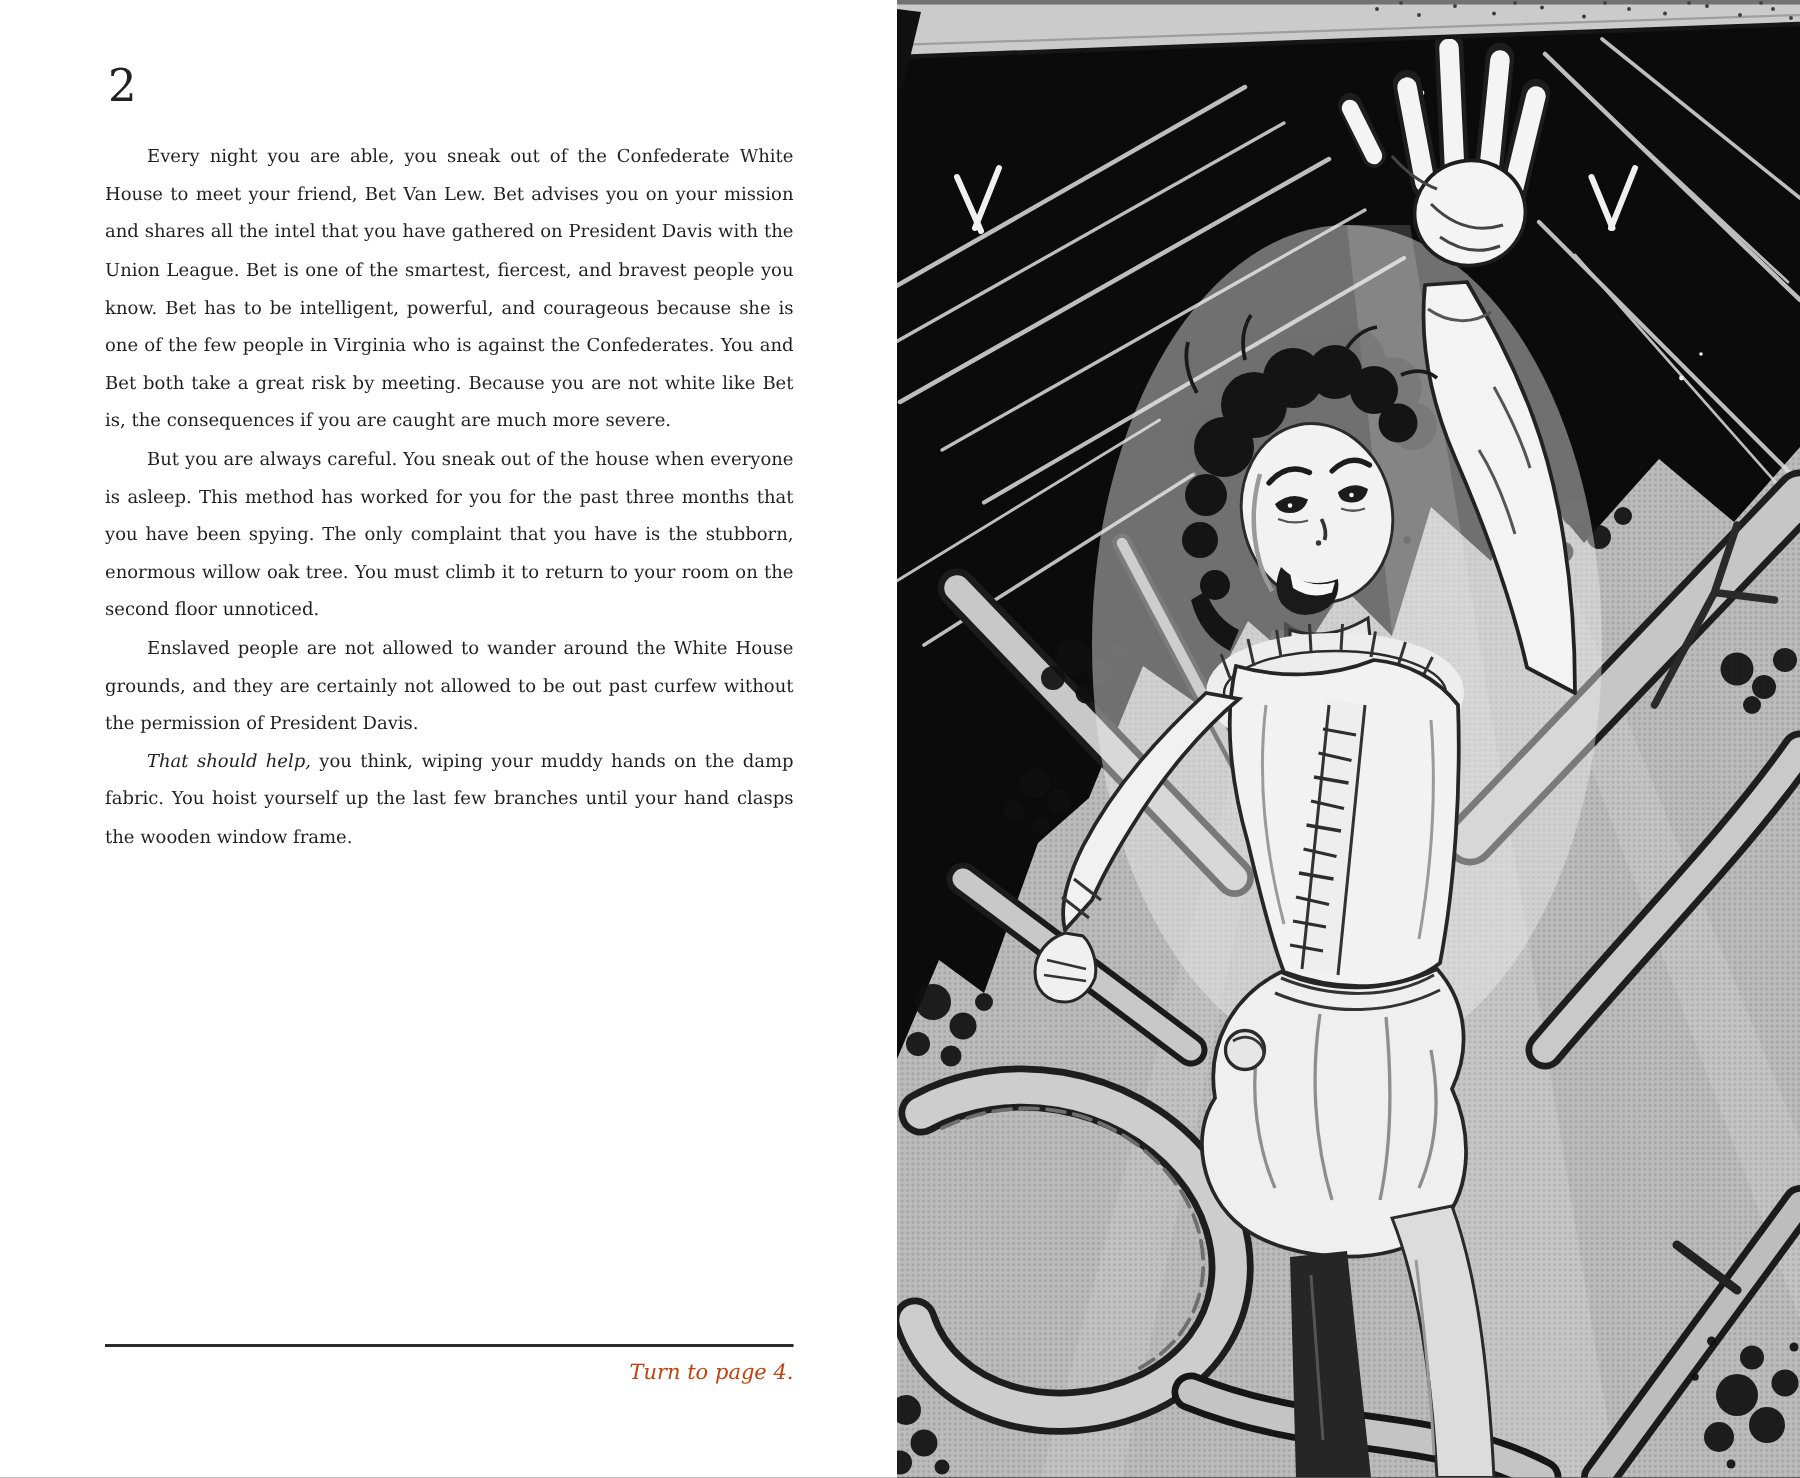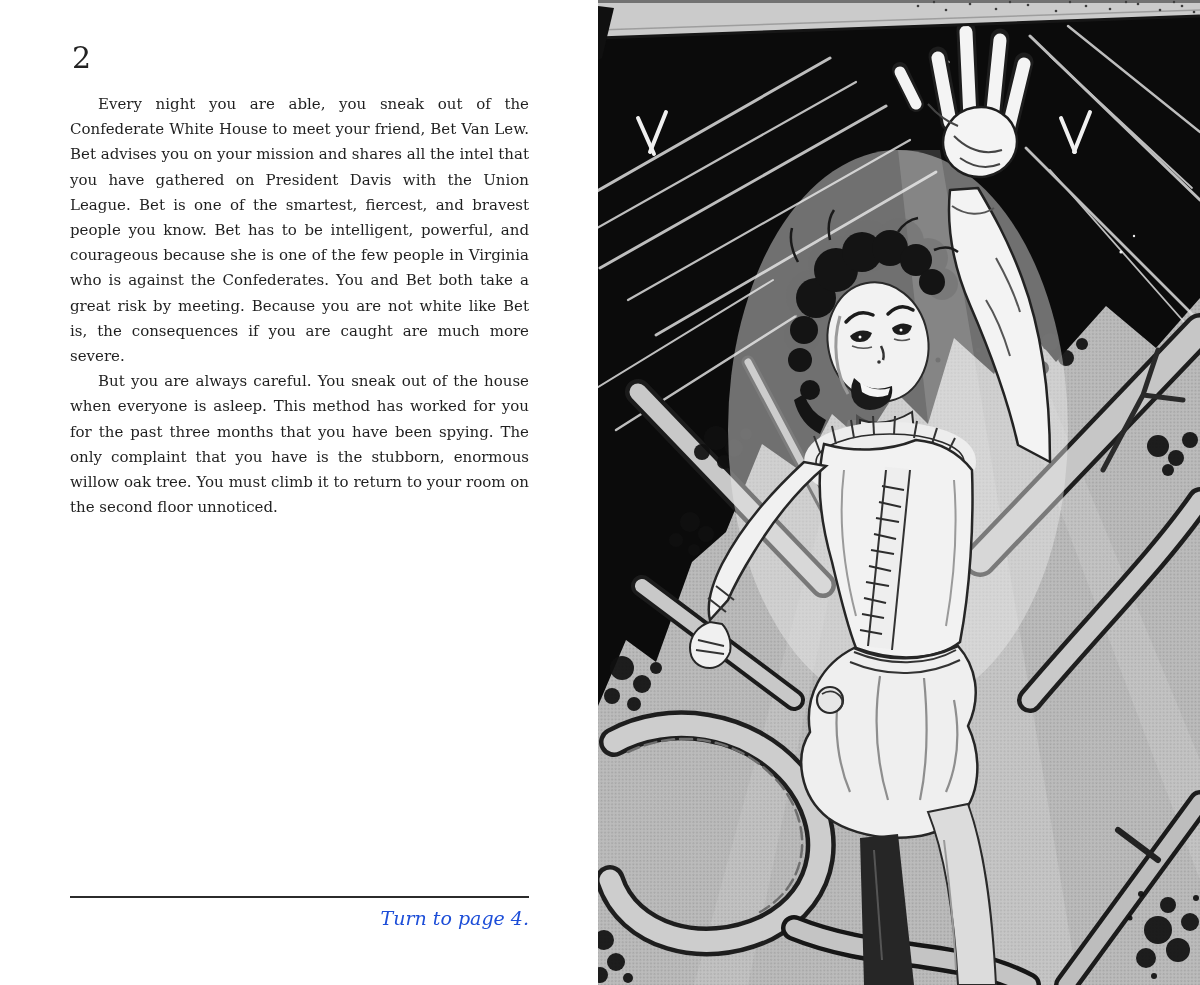--- a/index.html
+++ b/index.html
@@ -9,45 +9,47 @@
     position:relative;
   }
   .book-page{
     position:absolute;left:0;top:0;width:598px;height:985px;background:#ffffff;color:#1e1e1e;
   }
   .page-number{
     position:absolute;left:72px;top:40px;font-size:30px;color:#222;
   }
   .body-text{
     position:absolute;left:70px;top:92px;width:459px;
-    font-size:15px;line-height:25.2px;text-align:justify;color:#1f1f1f;
+    font-size:12px;line-height:25.2px;text-align:justify;color:#1f1f1f;
   }
   .body-text p{margin:0;text-indent:28px;}
   .italic{font-style:italic;}
   .page-footer{
     position:absolute;left:70px;top:896px;width:459px;
   }
   .footer-rule{border:0;border-top:2px solid #2b2b2b;margin:0;}
   .footer-instruction{
-    margin-top:9px;text-align:right;font-style:italic;font-size:19px;color:#1d4ed8;
+    margin-top:9px;text-align:right;font-style:italic;font-size:14px;color:#c2410c;
   }
   .illustration-pane{
     position:absolute;left:598px;top:0;width:602px;height:985px;background:#0b0b0b;
   }
   .illustration-pane svg{display:block;}
 </style>
 </head>
 <body>
 
 <div class="book-page">
   <div class="page-number">2</div>
 
   <div class="body-text">
     <p>Every night you are able, you sneak out of the Confederate White House to meet your friend, Bet Van Lew. Bet advises you on your mission and shares all the intel that you have gathered on President Davis with the Union League. Bet is one of the smartest, fiercest, and bravest people you know. Bet has to be intelligent, powerful, and courageous because she is one of the few people in Virginia who is against the Confederates. You and Bet both take a great risk by meeting. Because you are not white like Bet is, the consequences if you are caught are much more severe.</p>
     <p>But you are always careful. You sneak out of the house when everyone is asleep. This method has worked for you for the past three months that you have been spying. The only complaint that you have is the stubborn, enormous willow oak tree. You must climb it to return to your room on the second floor unnoticed.</p>
+    <p>Enslaved people are not allowed to wander around the White House grounds, and they are certainly not allowed to be out past curfew without the permission of President Davis.</p>
+    <p><span class="italic">That should help,</span><span> you think, wiping your muddy hands on the damp fabric. You hoist yourself up the last few branches until your hand clasps the wooden window frame.</span></p>
   </div>
 
   <div class="page-footer">
     <hr class="footer-rule">
     <div class="footer-instruction">Turn to page 4.</div>
   </div>
 </div>
 
 <div class="illustration-pane">
 <svg width="602" height="985" viewBox="0 0 602 985" xmlns="http://www.w3.org/2000/svg">

